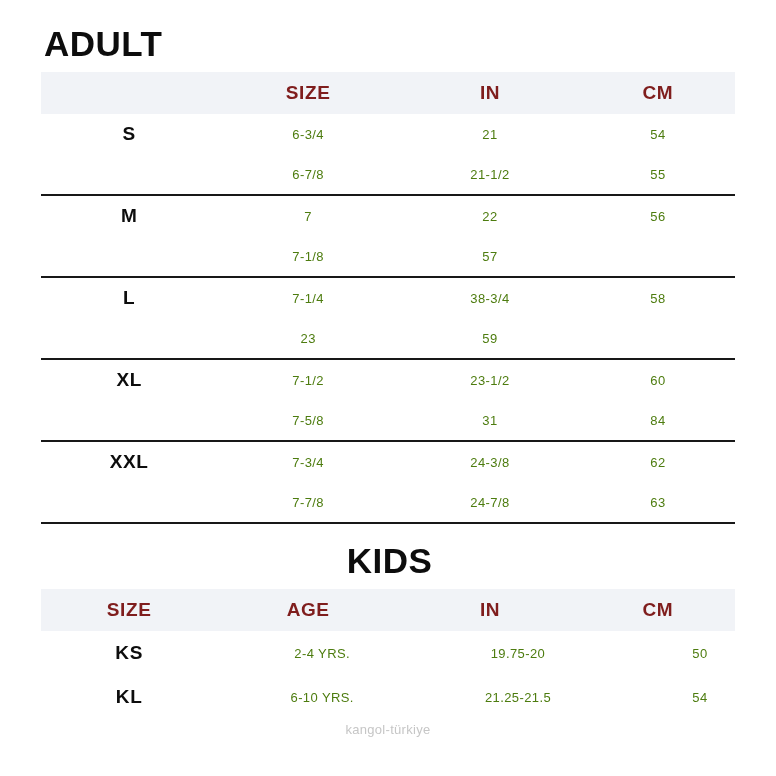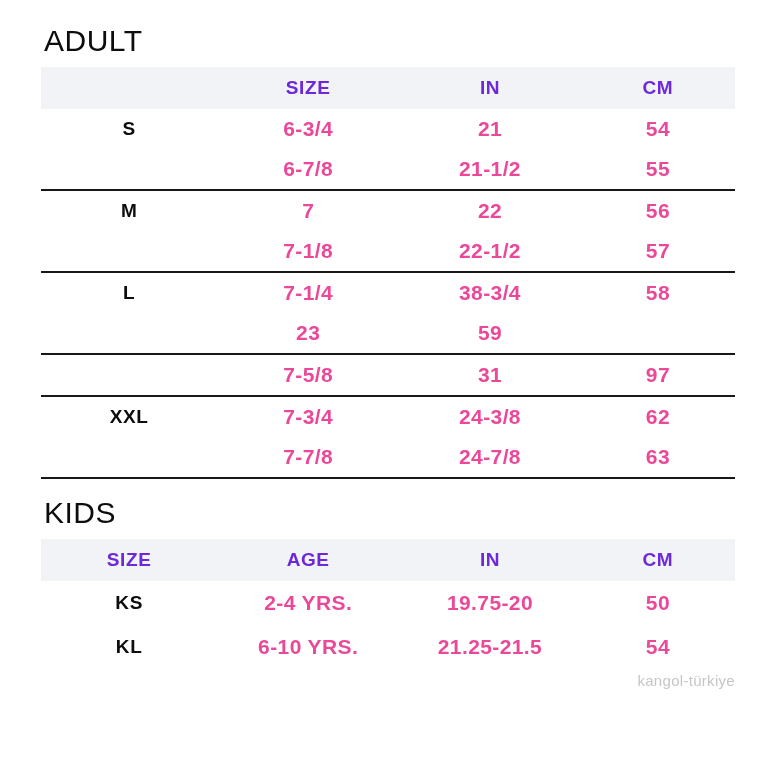--- a/index.html
+++ b/index.html
@@ -11,72 +11,74 @@
     width: 776px;
     height: 776px;
     font-family: "Liberation Sans", sans-serif;
     overflow: hidden;
   }
   .wrap {
     padding: 26px 41px 0 41px;
     box-sizing: border-box;
   }
   .section-title {
-    font-size: 30px;
-    font-weight: 400;
+    font-size: 35px;
+    font-weight: 700;
     letter-spacing: 0.5px;
     color: #0d0d0d;
     margin: 0 0 11px 3px;
     line-height: 1;
   }
   .kids-title {
     margin-top: 19px;
+    text-align: center;
   }
   .grid-row {
     display: grid;
     grid-template-columns: 25.4% 26.2% 26.2% 22.2%;
     align-items: center;
   }
   .thead {
     height: 42px;
     background: #f1f3f7;
   }
   .th {
     text-align: center;
     font-size: 19px;
     font-weight: 700;
     letter-spacing: 0.6px;
-    color: #6d28d9;
+    color: #7f1d1d;
   }
   .data-row {
     height: 40px;
   }
   .kids-row {
     height: 44px;
+    gap: 14px;
   }
   .size-group {
     border-bottom: 2px solid #181818;
   }
   .cell {
     text-align: center;
-    font-size: 21px;
-    font-weight: 700;
+    font-size: 13px;
+    font-weight: 400;
     letter-spacing: 0.4px;
-    color: #ec4899;
+    color: #4d7c0f;
   }
   .cell.label {
     font-size: 19px;
     font-weight: 700;
     letter-spacing: 0.6px;
     color: #0d0d0d;
   }
   .footer {
-    text-align: right;
+    text-align: center;
     margin-top: 3px;
-    font-size: 15px;
+    font-size: 13px;
     letter-spacing: 0.3px;
     color: #c6c6c6;
   }
 </style>
 </head>
 <body>
 
 <div class="wrap">
 
   <h2 class="section-title">ADULT</h2>
@@ -107,45 +109,50 @@
     <div class="size-group">
       <div class="grid-row data-row">
         <div class="cell label">M</div>
         <div class="cell">7</div>
         <div class="cell">22</div>
         <div class="cell">56</div>
       </div>
       <div class="grid-row data-row">
         <div class="cell label"></div>
         <div class="cell">7-1/8</div>
-        <div class="cell">22-1/2</div>
         <div class="cell">57</div>
       </div>
     </div>
 
     <div class="size-group">
       <div class="grid-row data-row">
         <div class="cell label">L</div>
         <div class="cell">7-1/4</div>
         <div class="cell">38-3/4</div>
         <div class="cell">58</div>
       </div>
       <div class="grid-row data-row">
         <div class="cell label"></div>
         <div class="cell">23</div>
         <div class="cell">59</div>
       </div>
     </div>
 
     <div class="size-group">
       <div class="grid-row data-row">
+        <div class="cell label">XL</div>
+        <div class="cell">7-1/2</div>
+        <div class="cell">23-1/2</div>
+        <div class="cell">60</div>
+      </div>
+      <div class="grid-row data-row">
         <div class="cell label"></div>
         <div class="cell">7-5/8</div>
         <div class="cell">31</div>
-        <div class="cell">97</div>
+        <div class="cell">84</div>
       </div>
     </div>
 
     <div class="size-group">
       <div class="grid-row data-row">
         <div class="cell label">XXL</div>
         <div class="cell">7-3/4</div>
         <div class="cell">24-3/8</div>
         <div class="cell">62</div>
       </div>

